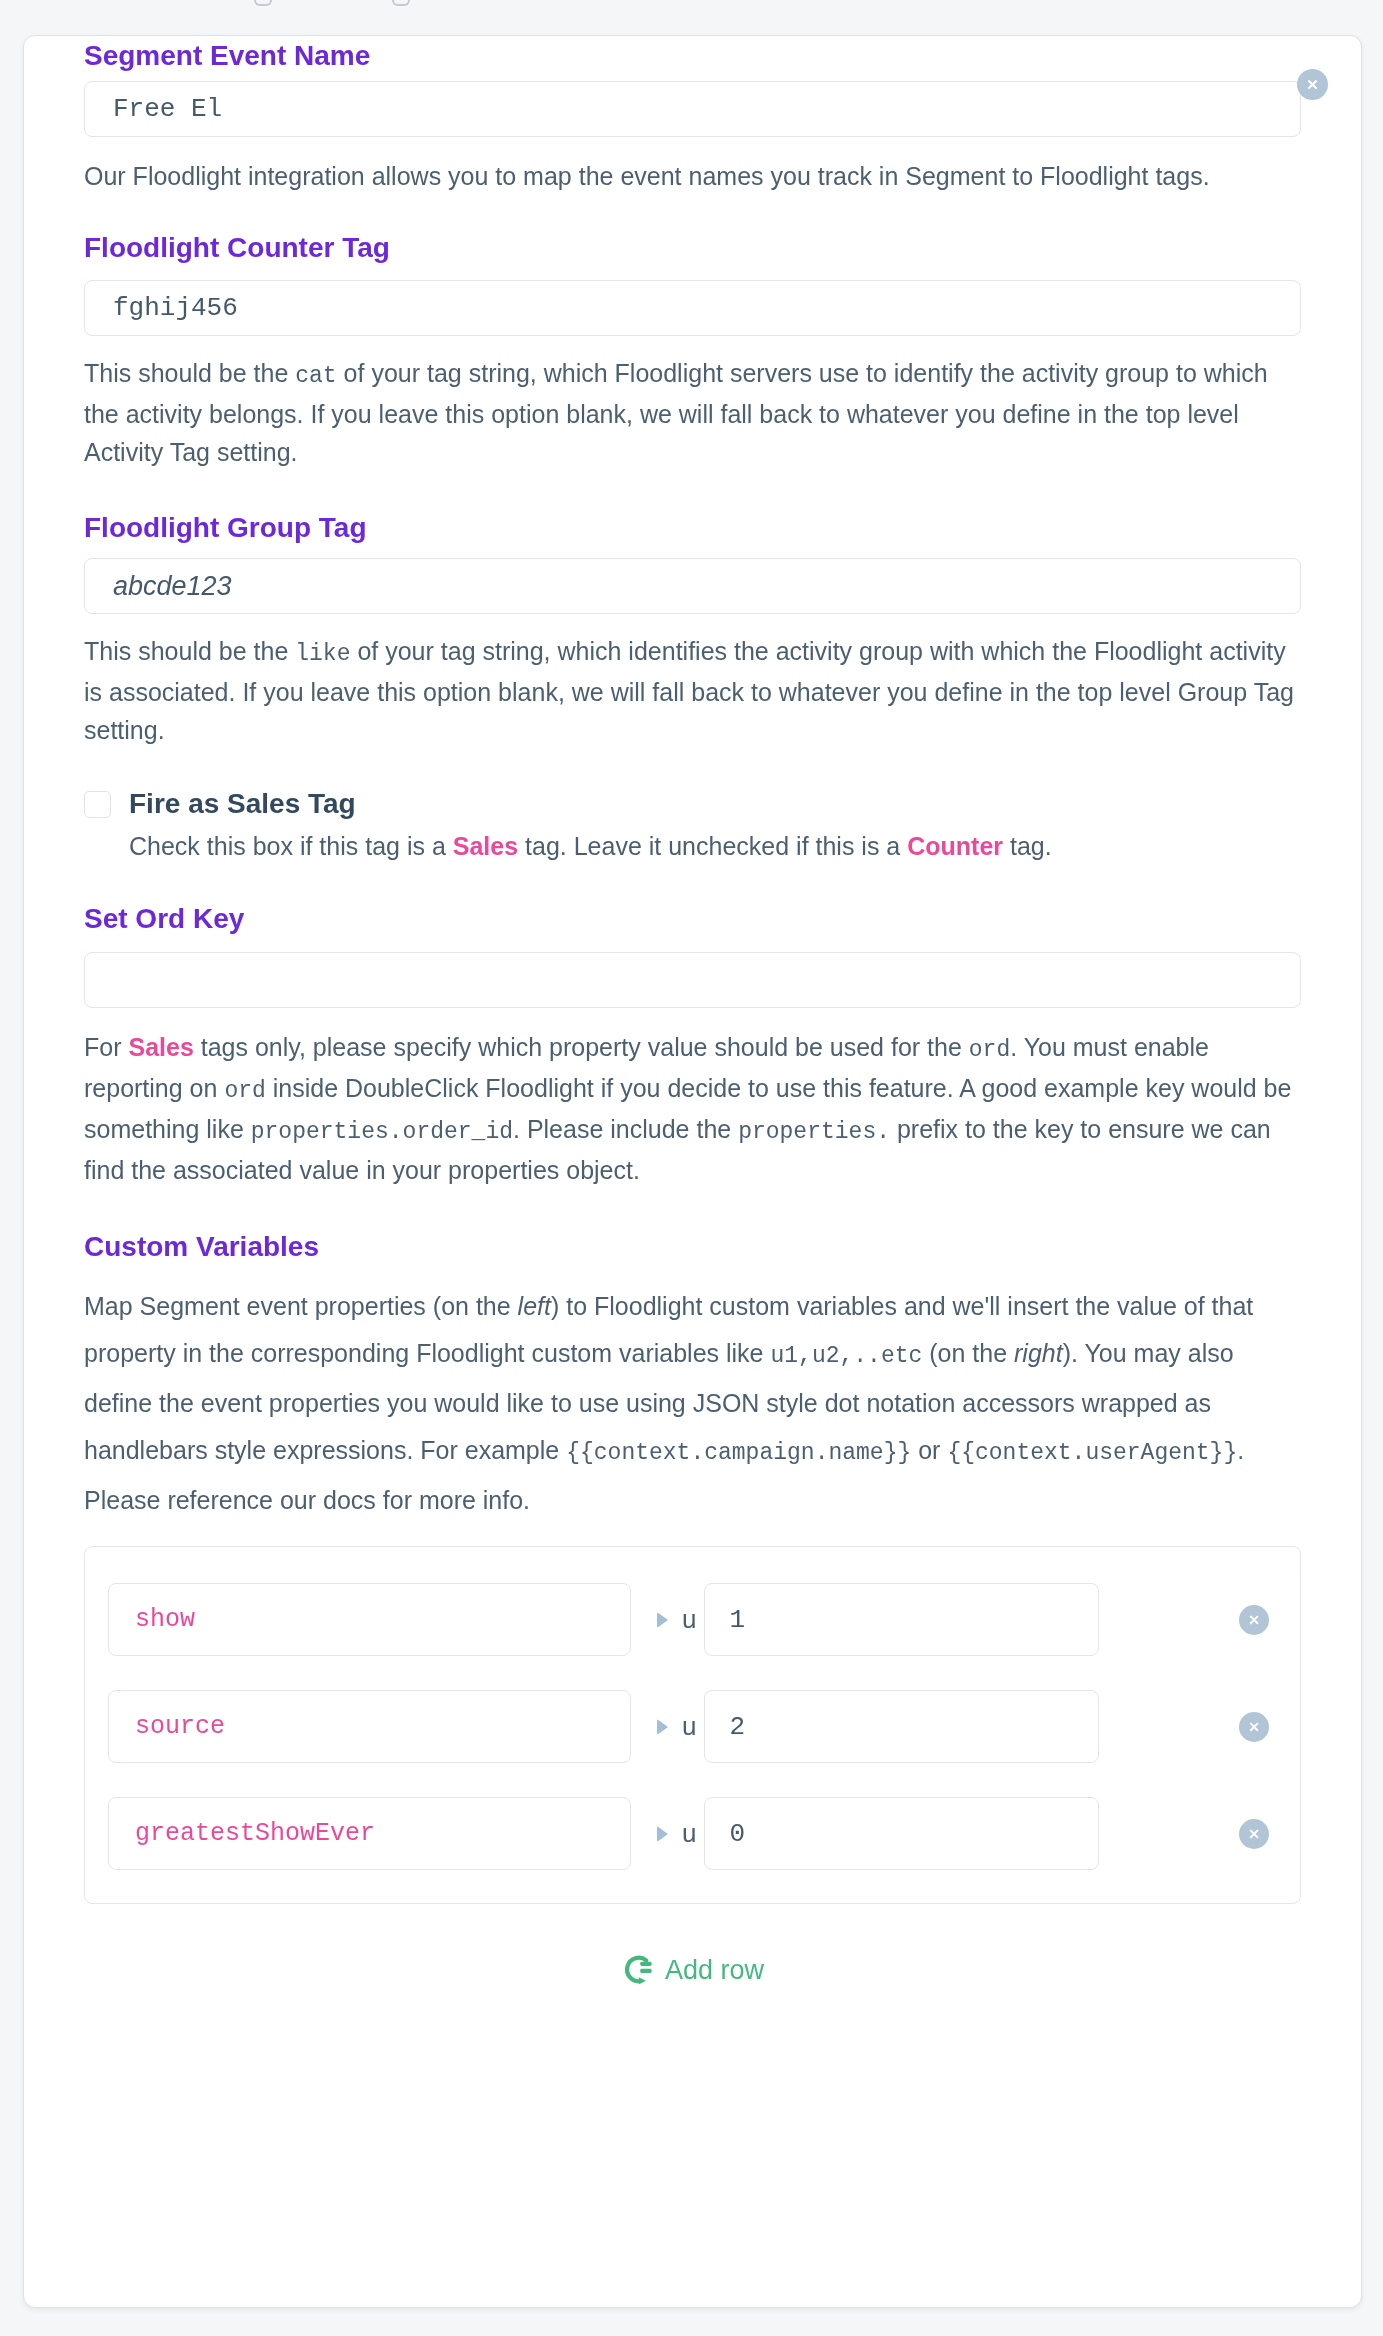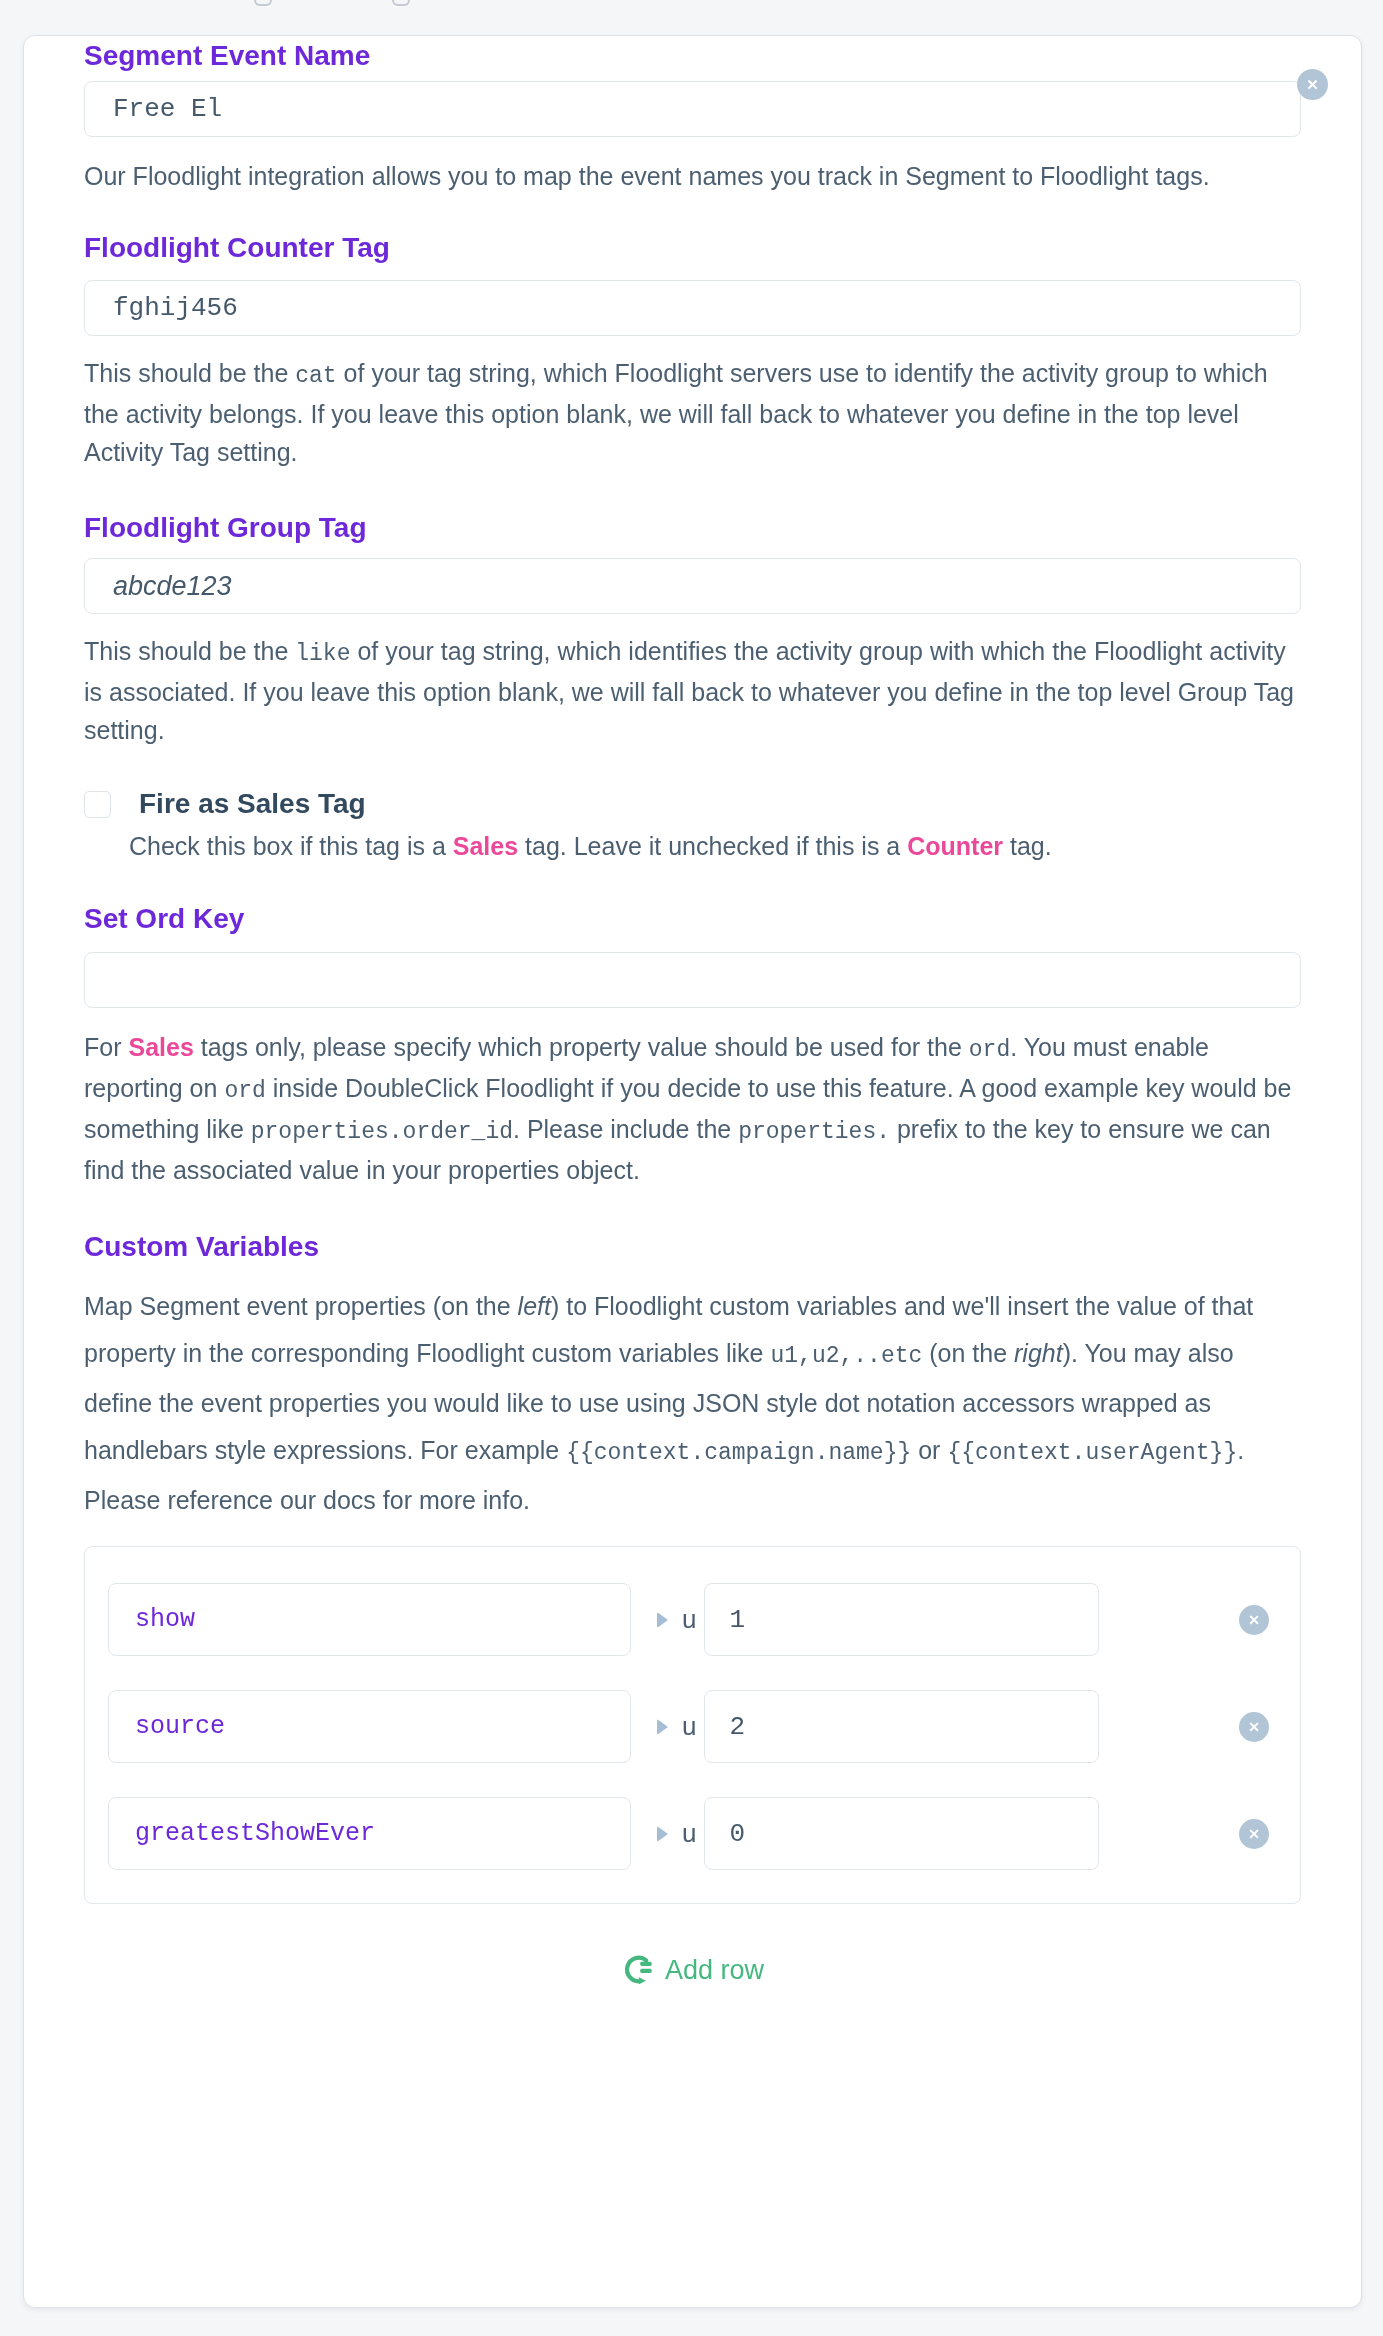--- a/index.html
+++ b/index.html
@@ -42,38 +42,38 @@
     font-size:26px;color:#45596b;outline:none;
   }
   .text-input.italic-val{font-family:"Liberation Sans","DejaVu Sans",sans-serif;font-style:italic;font-size:27px;}
   .desc{
     margin:0;font-size:25px;line-height:38px;color:#4c5f71;
   }
   .desc.wide-lh{line-height:47px;}
   .s-code{font-family:"Liberation Mono","DejaVu Sans Mono",monospace;font-size:23px;}
   .s-b{font-weight:700;color:#ec4899;}
   .s-i{font-style:italic;}
-  .checkbox-row{display:flex;align-items:center;gap:28px;margin-top:40px;}
+  .checkbox-row{display:flex;align-items:center;gap:18px;margin-top:40px;}
   .checkbox{
     width:27px;height:27px;box-sizing:border-box;flex:0 0 auto;
     border:1px solid #dfe4ea;border-radius:5px;background:#fff;cursor:pointer;
   }
   .checkbox-label{font-size:28px;font-weight:600;color:#33495e;line-height:30px;}
   .checkbox-desc{margin:8px 0 0 45px;}
   .rows-box{
     margin-top:22px;border:1px solid #e2e7ec;border-radius:8px;
     box-sizing:border-box;padding:36px 23px 33px 23px;
   }
   .map-row{display:flex;align-items:center;margin-bottom:34px;}
   .map-row:last-child{margin-bottom:0;}
   .prop-input{
     width:523px;height:73px;box-sizing:border-box;
     border:1px solid #e1e6eb;border-radius:8px;background:#fff;
     padding:0 26px;font-family:"Liberation Mono","DejaVu Sans Mono",monospace;
-    font-size:25px;color:#6d28d9;outline:none;flex:0 0 auto;
+    font-size:25px;color:#ec4899;outline:none;flex:0 0 auto;
   }
   .row-arrow{
     margin-left:26px;width:0;height:0;flex:0 0 auto;
     border-top:8px solid transparent;border-bottom:8px solid transparent;
     border-left:11px solid #a6bed4;border-radius:2px;
   }
   .u-label{margin-left:14px;font-size:26px;color:#4a5f73;flex:0 0 auto;}
   .num-input{
     margin-left:8px;width:395px;height:73px;box-sizing:border-box;
     border:1px solid #e1e6eb;border-radius:8px;background:#fff;

